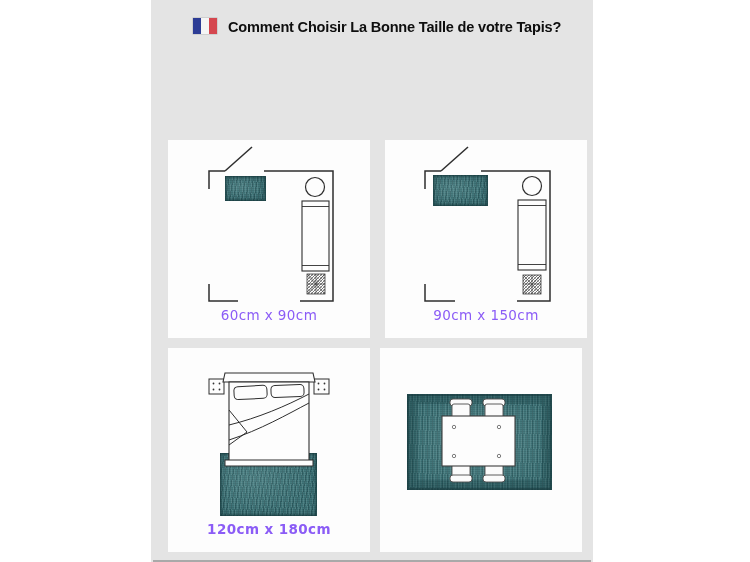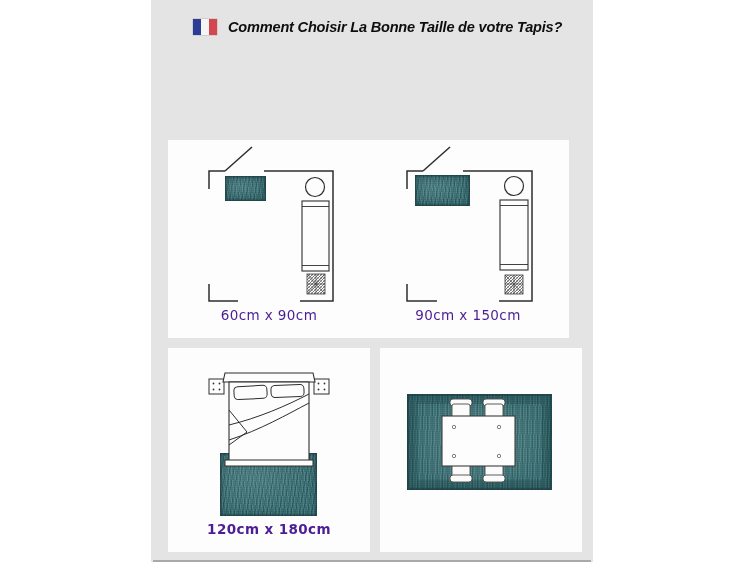--- a/index.html
+++ b/index.html
@@ -2,45 +2,45 @@
 <html><head>
 <meta charset="utf-8">
 <style>
   html,body{margin:0;padding:0;background:#ffffff;}
   .canvas{position:relative;width:750px;height:562px;background:#ffffff;overflow:hidden;
           font-family:"Liberation Sans",sans-serif;}
   .stage{position:absolute;left:151px;top:0;width:442px;height:562px;background:#e4e4e4;}
 
   
   .header{position:absolute;left:42px;top:18px;}
-  .lang-row{display:flex;align-items:flex-end;height:17px;margin-bottom:11.5px;font-style:italic;}
+  .lang-row{display:flex;align-items:flex-start;height:17px;margin-bottom:11.5px;}
   .flag{position:relative;width:24px;height:16px;display:flex;flex-shrink:0;
         box-shadow:0 0 0 .5px rgba(0,0,0,.18);}
   .flag.vert>div{flex:1;height:100%;}
   .flag.horiz{flex-direction:column;}
   .flag.horiz>div{width:100%;flex:1;}
   .fr-b{background:#2c3c95;} .fr-w{background:#f5f5f5;} .fr-r{background:#d5474f;}
   .es-r{background:#c13b41;} .es-y{background:#efc33f;flex:2 !important;}
   .es-crest{position:absolute;left:4px;top:5.5px;width:4px;height:5px;background:#a2562f;
             box-shadow:0 0 0 .5px rgba(90,40,20,.55);}
   .it-g{background:#3a9a58;} .it-w{background:#f5f5f5;} .it-r{background:#c94a50;}
   .de-k{background:#1c1c1c;} .de-r{background:#bf3136;} .de-y{background:#e9c230;}
   .lang-text{margin-left:11px;font-weight:bold;font-size:15px;letter-spacing:-.2px;
              color:#0e0e0e;white-space:nowrap;transform:scaleX(.97);transform-origin:left center;}
 
   
   .panel{position:absolute;background:#fdfdfd;}
   .p1{left:17px;top:140px;width:202px;height:198px;}
-  .p2{left:216px;top:140px;width:202px;height:198px;}
+  .p2{left:234px;top:140px;width:202px;height:198px;}
   .p3{left:17px;top:348px;width:202px;height:204px;}
   .p4{left:229px;top:348px;width:202px;height:204px;}
   .panel svg{position:absolute;left:0;top:0;}
 
   .size-label{position:absolute;left:0;width:100%;text-align:center;
-              font-family:"DejaVu Sans",sans-serif;font-size:13.5px;color:#4c1d95;
+              font-family:"DejaVu Sans",sans-serif;font-size:13.5px;color:#8b5cf6;
               letter-spacing:.4px;}
   .lbl-top{top:167px;} .lbl-bottom{top:173px;font-weight:bold;}
 
   
   .rug{position:absolute;background-color:#3f7478;
     background-image:
       radial-gradient(ellipse at 35% 40%, rgba(165,205,205,.16), rgba(0,0,0,0) 65%),
       repeating-linear-gradient(100deg, rgba(10,40,46,.30) 0 1px, transparent 1px 4px),
       repeating-linear-gradient(85deg, rgba(195,225,225,.15) 0 1px, transparent 1px 3px),
       repeating-linear-gradient(0deg, rgba(0,22,26,.12) 0 1px, transparent 1px 2px);

